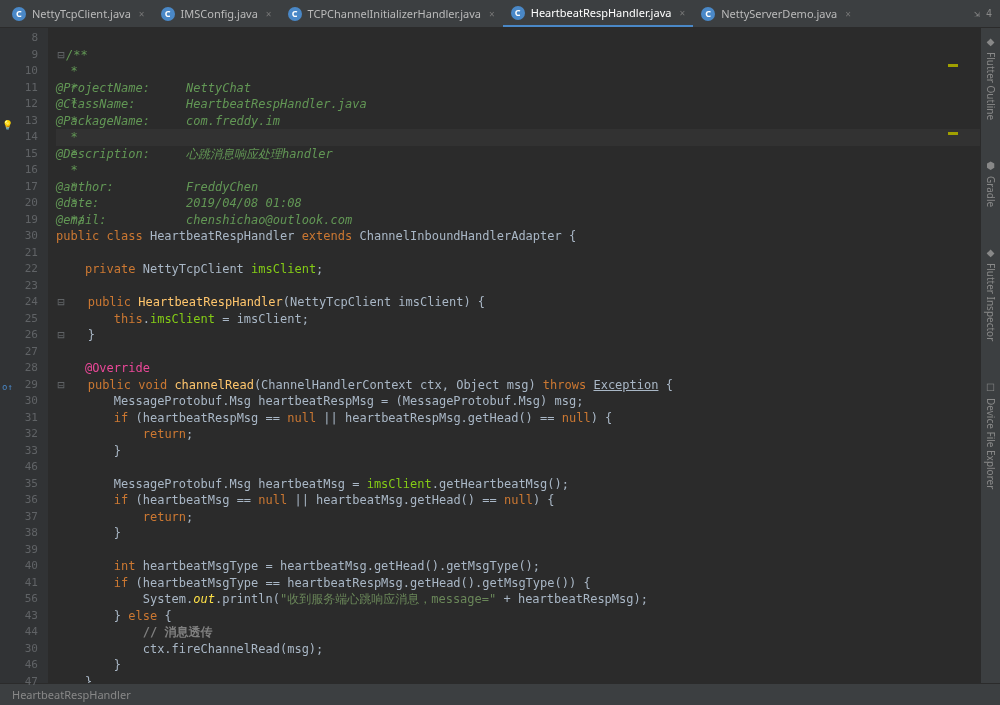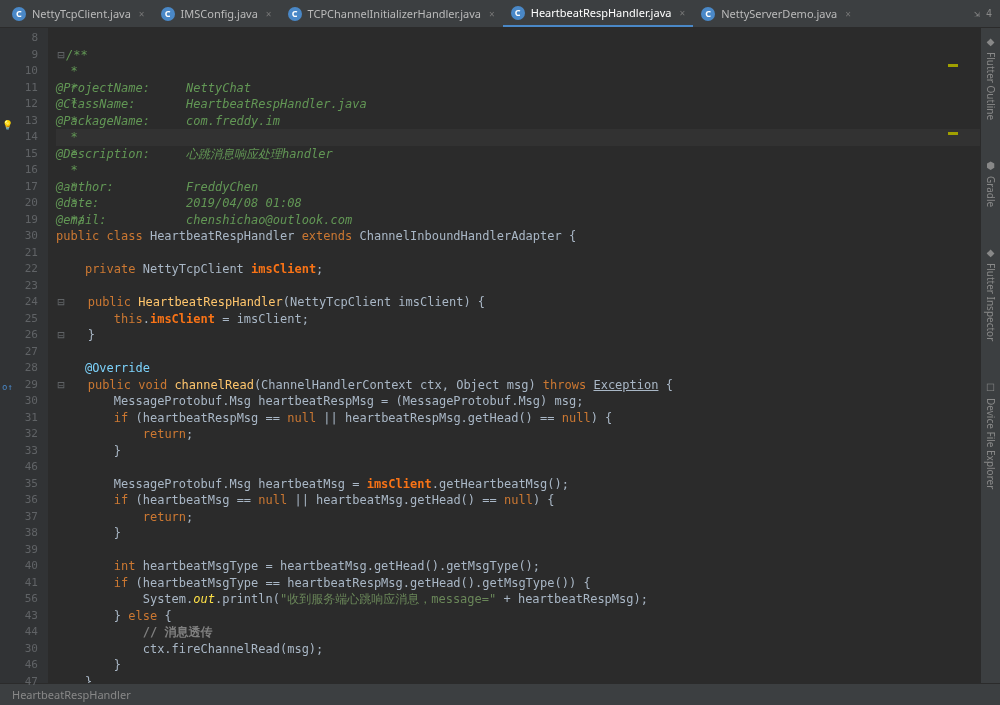--- a/index.html
+++ b/index.html
@@ -97,23 +97,23 @@
       line-height: 16.5px;
       white-space: pre;
       overflow: hidden;
     }
     .code-line { height: 16.5px; }
     .c-comment { color: #808080; font-weight: bold; }
     .c-doc { color: #629755; font-style: italic; }
     .c-keyword { color: #cc7832; }
     .c-class { color: #a9b7c6; }
     .c-method { color: #ffc66d; }
-    .c-field { color: #f97316; font-weight: bold; }
+    .c-field { color: #84cc16; }
     .c-string { color: #6a8759; }
-    .c-annotation { color: #7dd3fc; }
+    .c-annotation { color: #ec4899; }
     .c-static { color: #fde047; font-style: italic; }
     .underline { text-decoration: underline; }
     .highlight-line { background: #323232; }
     .right-rail {
       width: 20px;
       background: #3c3f41;
       display: flex;
       flex-direction: column;
       align-items: center;
       padding-top: 6px;

